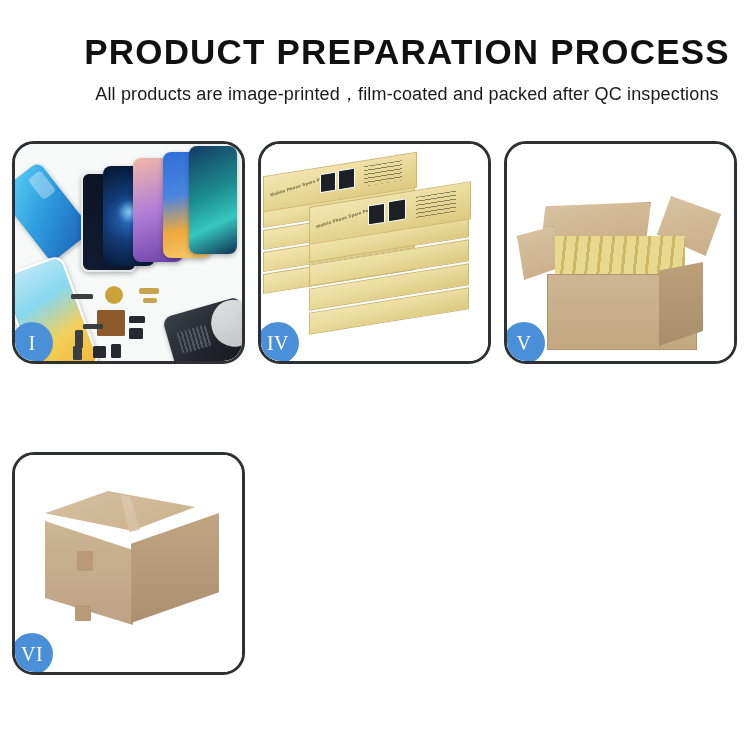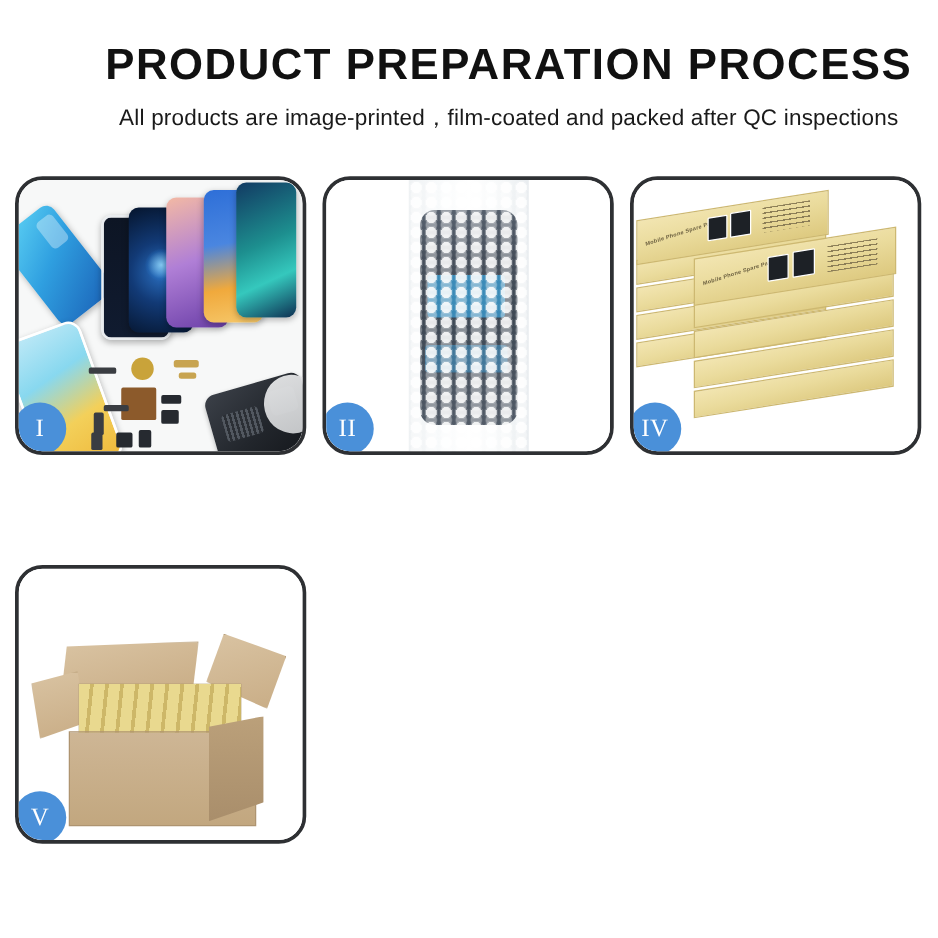--- a/index.html
+++ b/index.html
@@ -332,29 +332,20 @@
           <div class="pt chip" style="left:40px;top:60px;width:10px;height:14px;"></div>
           <div class="pt screw" style="left:120px;top:66px;width:4px;height:4px;"></div>
           <div class="pt screw" style="left:130px;top:70px;width:4px;height:4px;"></div>
           <div class="backhousing"></div>
           <div class="hand"></div>
         </div>
       </div>
       <div class="badge">I</div>
     </div>
 
-    <div class="panel">
-      <div class="stage p2">
-        <div class="wrapsheet"></div>
-        <div class="innerpart"></div>
-        <div class="bubbles"></div>
-        <div class="bubbles2"></div>
-      </div>
-      <div class="badge">II</div>
-    </div>
 
 
     <div class="panel">
       <div class="stage p4">
 
         <div class="ybox" style="left:2px;top:52px;width:150px;height:18px;transform:skewY(-9deg);"></div>
         <div class="ybox" style="left:2px;top:74px;width:150px;height:18px;transform:skewY(-9deg);"></div>
         <div class="ybox" style="left:2px;top:96px;width:150px;height:18px;transform:skewY(-9deg);"></div>
         <div class="ybox" style="left:2px;top:118px;width:150px;height:18px;transform:skewY(-9deg);"></div>
 
@@ -386,15 +377,26 @@
         <div class="cflap" style="left:10px;top:82px;width:42px;height:52px;clip-path:polygon(0 18%,84% 0,100% 76%,16% 100%);"></div>
         <div class="cinner">
           <div class="cfill"></div>
         </div>
         <div class="cbody"></div>
         <div class="cbody-side"></div>
       </div>
       <div class="badge">V</div>
     </div>
 
+    <div class="panel">
+      <div class="stage p6">
+        <div class="sb-top"></div>
+        <div class="sb-left"></div>
+        <div class="sb-right"></div>
+        <div class="tape"></div>
+        <div class="tab" style="left:62px;top:96px;width:16px;height:20px;"></div>
+        <div class="tab" style="left:60px;top:150px;width:16px;height:16px;"></div>
+      </div>
+      <div class="badge">VI</div>
+    </div>
 
   </div>
 </div>
 
 </body></html>

